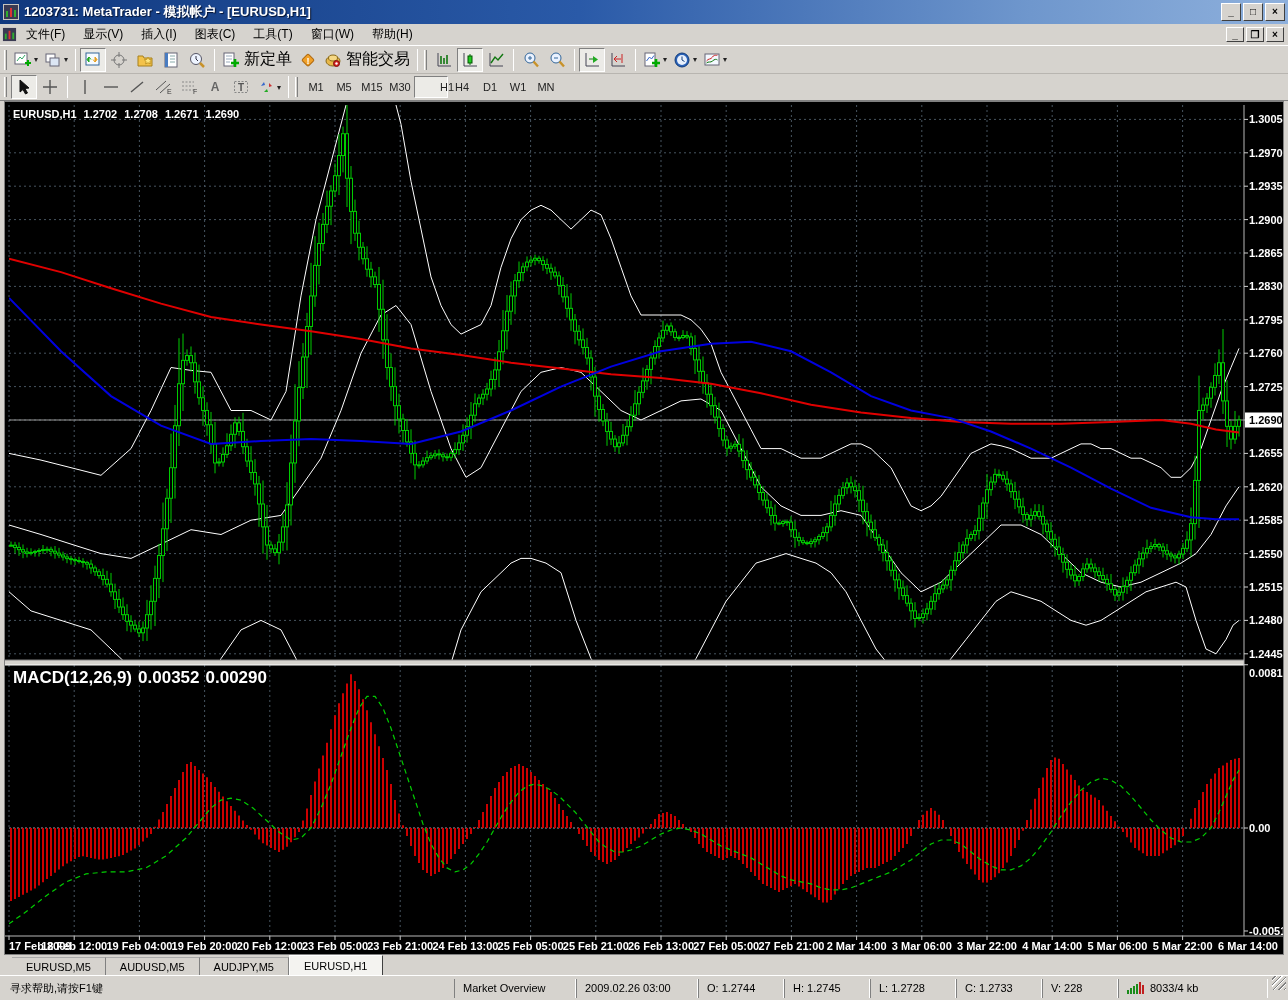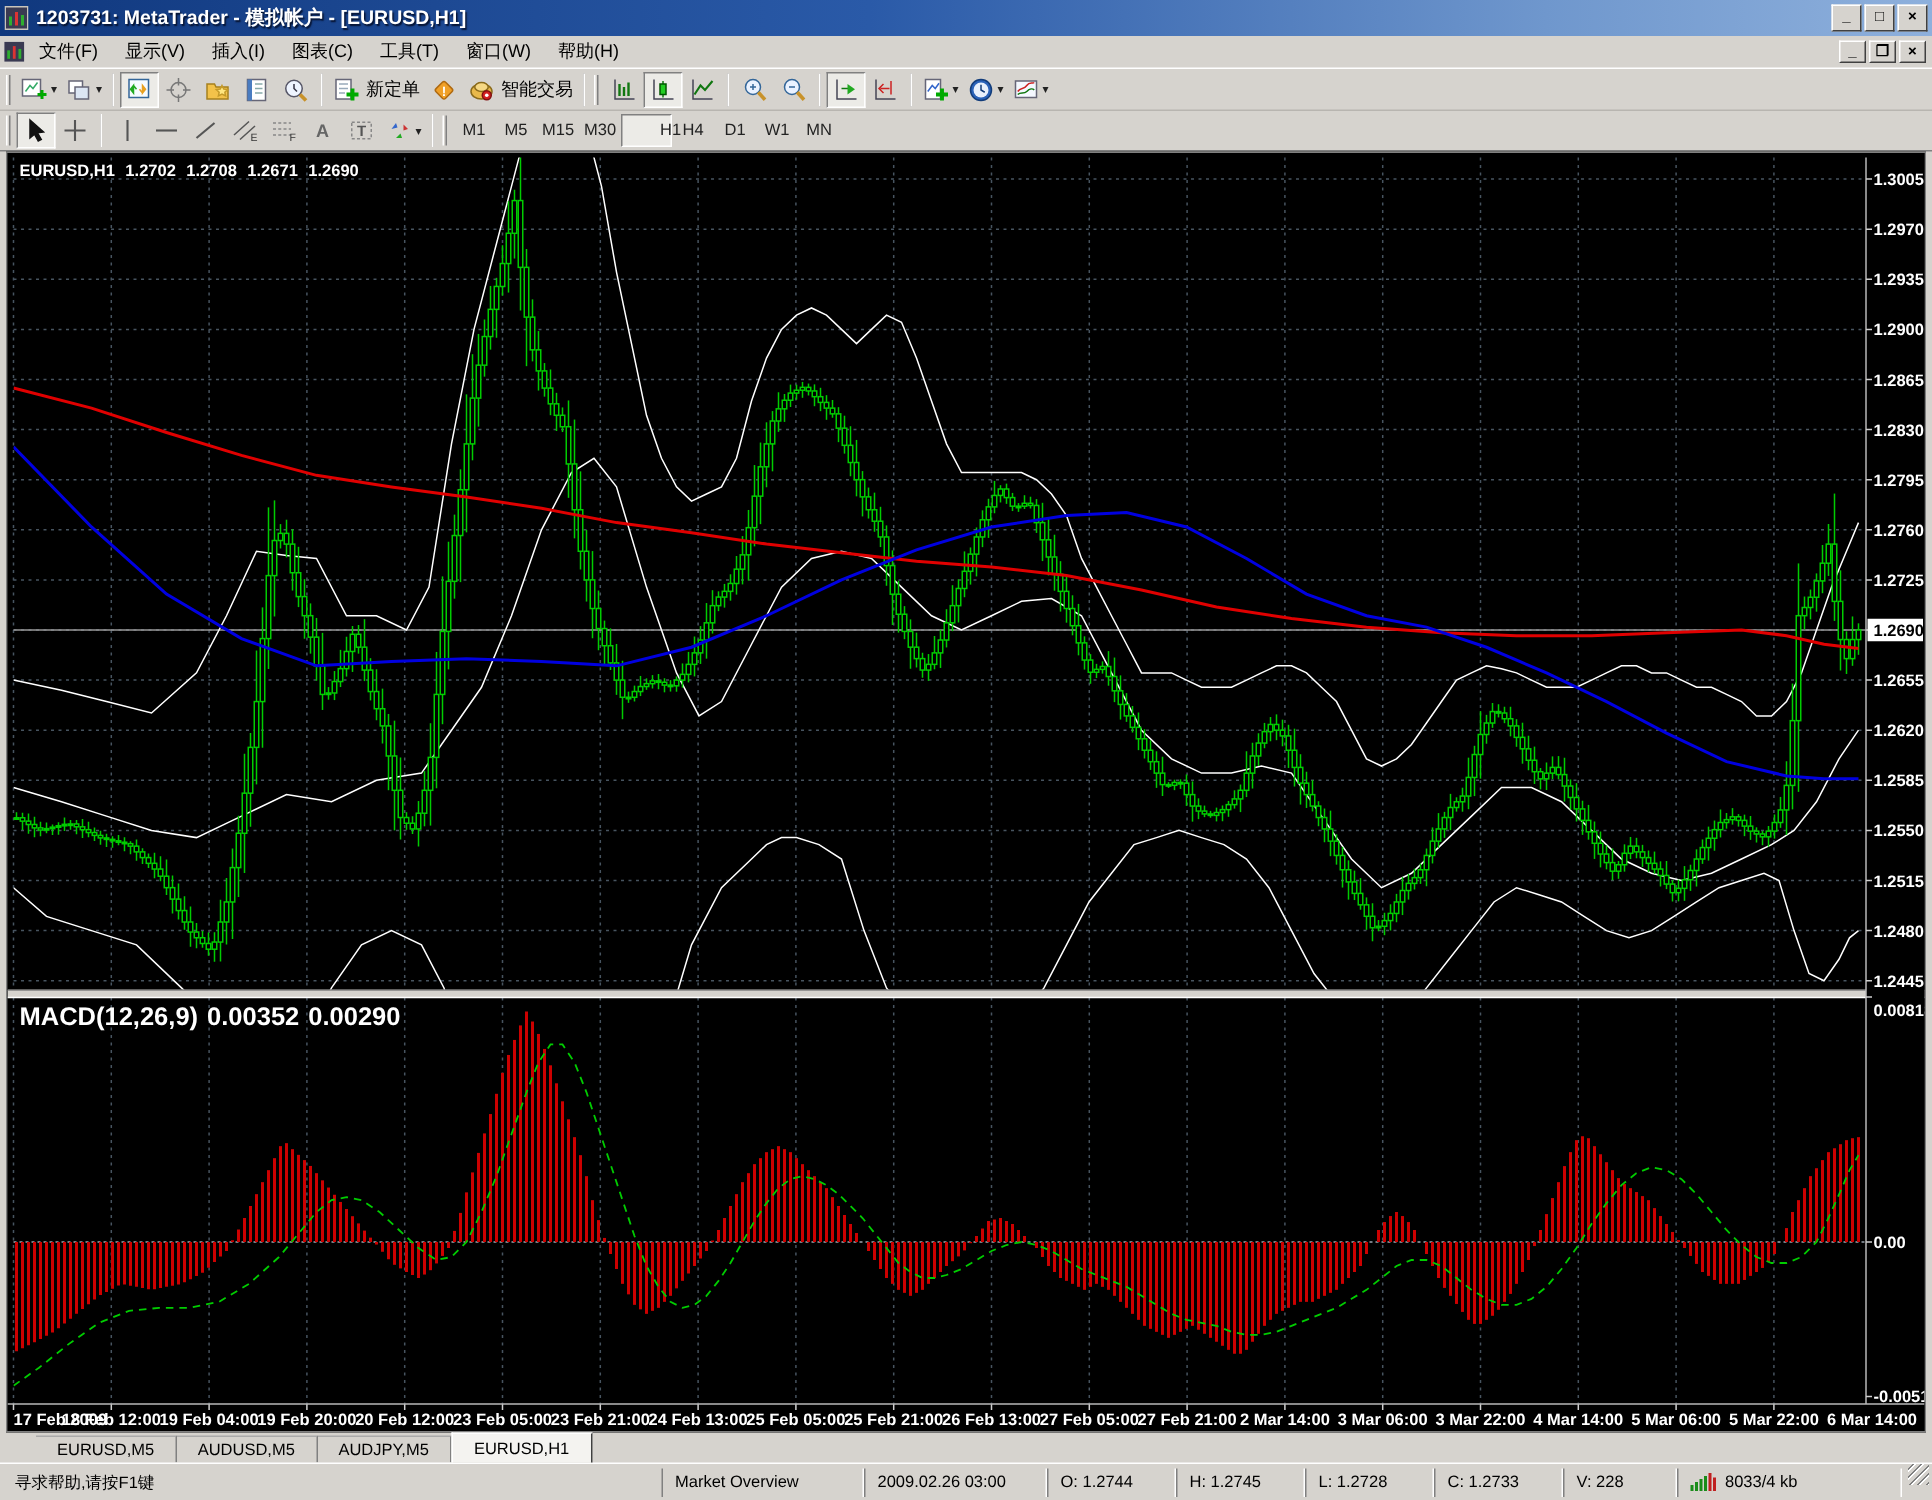--- a/index.html
+++ b/index.html
@@ -27,38 +27,38 @@
 
   
   .toolbar{display:flex;align-items:center;background:#d6d3ce;flex:0 0 auto;padding:0 2px;}
   .tb1{height:28px;border-bottom:1px solid #b8b5b0;}
   .tb2{height:27px;border-bottom:1px solid #808080;}
   .grip{width:3px;height:20px;border-left:1px solid #fff;border-right:1px solid #808080;margin:0 4px 0 2px;}
   .tbsep{width:1px;height:22px;background:#808080;border-right:1px solid #fff;margin:0 4px;}
   .tbtn{height:24px;min-width:26px;padding:0 2px;display:flex;align-items:center;justify-content:center;
     border:1px solid transparent;gap:1px;}
   .tbtn.pressed{background:#ecebe7;border-color:#808080 #fff #fff #808080;}
-  .tbtn .cn{font-size:12px;color:#000;margin-left:3px;white-space:nowrap;}
+  .tbtn .cn{font-size:16px;color:#000;margin-left:3px;white-space:nowrap;}
   .drop{font-size:8px;color:#222;margin-left:1px;}
   .ic{width:18px;height:18px;display:block;}
   .tfbtn{width:28px;height:22px;display:flex;align-items:center;justify-content:center;
     font-size:11px;color:#222;border:1px solid transparent;}
   .tfbtn.pressed{background:#ecebe7;border-color:#808080 #fff #fff #808080;padding-left:32px;}
 
   
   .chartwrap{position:relative;width:1280px;height:854px;margin:0 4px;flex:0 0 auto;
     border:1px solid #808080;background:#000;}
   .chartwrap svg{position:absolute;left:0;top:0;}
   .ohlc-header{position:absolute;left:8px;top:6px;color:#fff;font-size:11px;font-weight:bold;
     display:flex;gap:7px;z-index:3;}
   .macd-header{position:absolute;left:8px;top:566px;color:#fff;font-size:17px;font-weight:bold;
     display:flex;gap:6px;z-index:3;}
 
   
-  .tabbar{height:20px;display:flex;align-items:flex-end;background:#d6d3ce;padding-left:24px;flex:0 0 auto;}
+  .tabbar{height:20px;display:flex;align-items:flex-end;background:#d6d3ce;padding-left:12px;flex:0 0 auto;}
   .tab{height:18px;padding:0 14px;display:flex;align-items:center;font-size:11px;color:#000;
     border-right:1px solid #808080;background:#d6d3ce;border-top:1px solid #aaa;}
   .tab.active{background:#f4f3f0;height:20px;border:1px solid;border-color:#fff #404040 #d6d3ce #fff;
     border-bottom:none;position:relative;z-index:2;}
 
   
   .statusbar{height:25px;display:flex;align-items:center;background:#d6d3ce;
     border-top:1px solid #fff;font-size:11px;color:#000;flex:0 0 auto;padding:10px 2px;}
   .sb{height:19px;display:flex;align-items:center;padding:0 8px;border-left:1px solid #808080;
     border-right:1px solid #fff;white-space:nowrap;}
@@ -1444,21 +1444,21 @@
 
   <div class="tabbar">
     <span class="tab">EURUSD,M5</span>
     <span class="tab">AUDUSD,M5</span>
     <span class="tab">AUDJPY,M5</span>
     <span class="tab active">EURUSD,H1</span>
   </div>
 
   <div class="statusbar">
     <span class="sb help">寻求帮助,请按F1键</span>
-    <span class="sb" style="width:135px">Market Overview</span>
+    <span class="sb" style="width:122px">Market Overview</span>
     <span class="sb" style="width:122px">2009.02.26 03:00</span>
     <span class="sb" style="width:86px">O: 1.2744</span>
     <span class="sb" style="width:86px">H: 1.2745</span>
     <span class="sb" style="width:86px">L: 1.2728</span>
     <span class="sb" style="width:86px">C: 1.2733</span>
     <span class="sb" style="width:76px">V: 228</span>
     <span class="sb" style="width:150px">
       <span class="conn">
           <i style="height:4px"></i>
           <i style="height:6px"></i>

